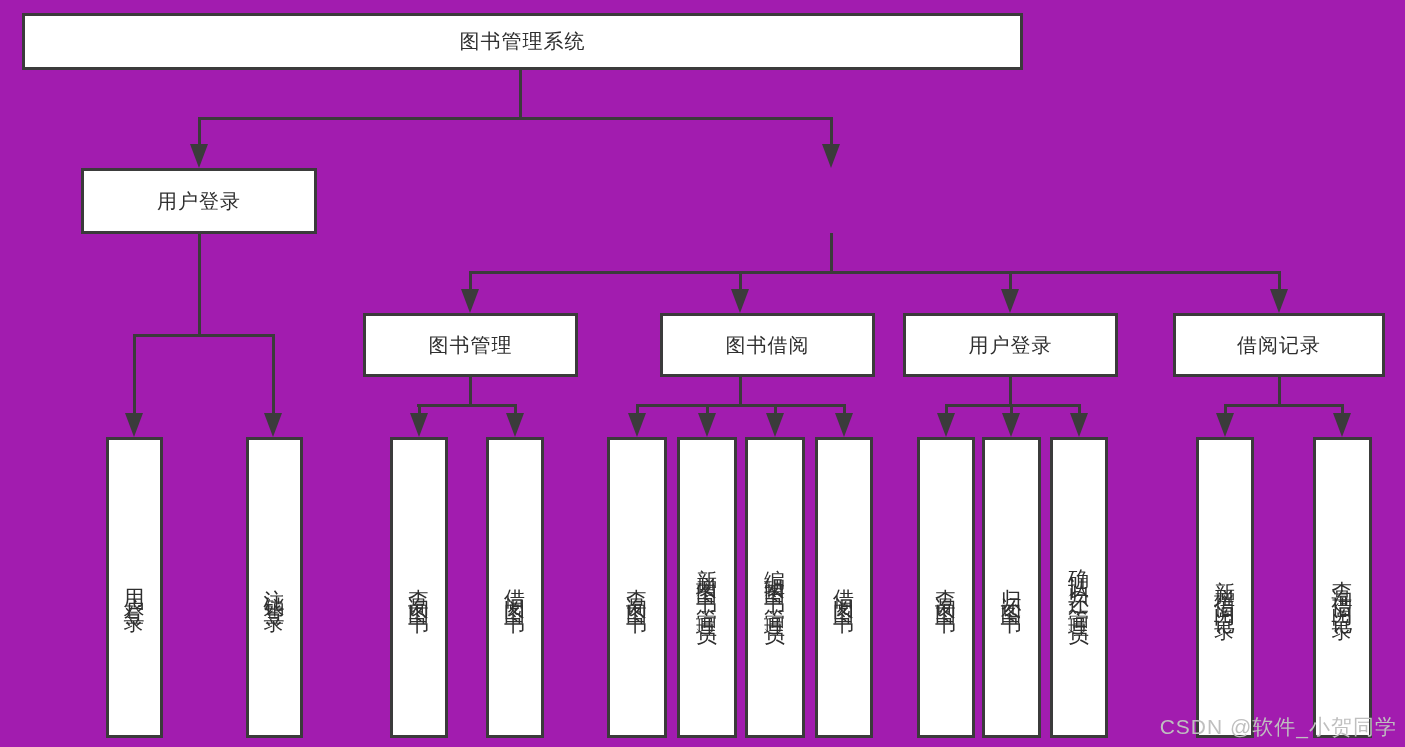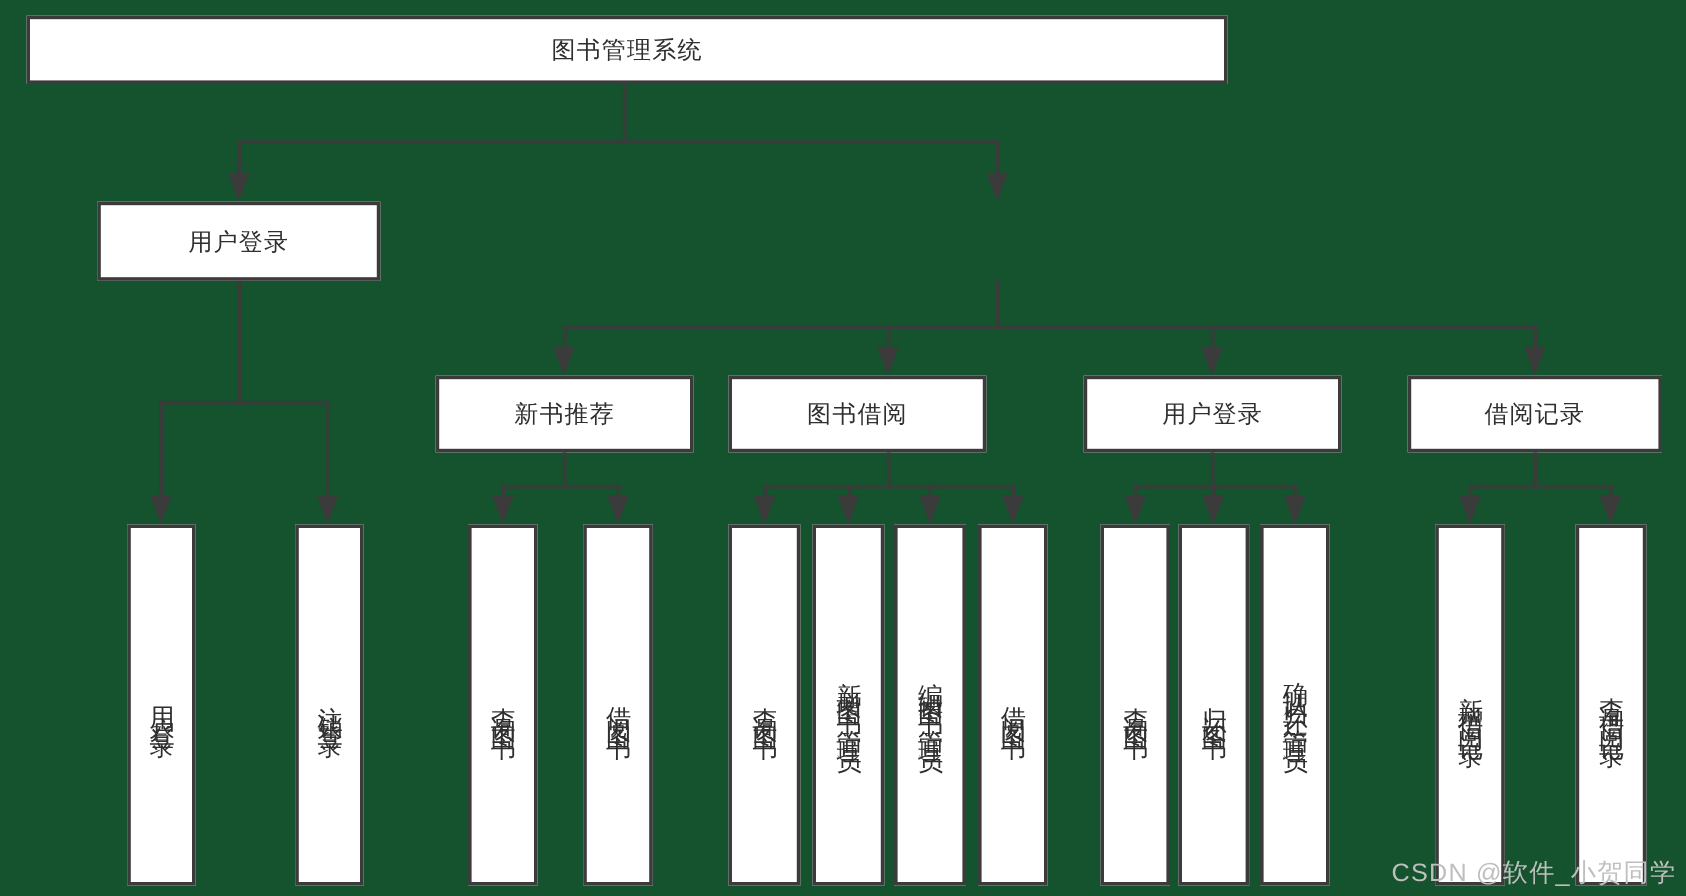--- a/index.html
+++ b/index.html
@@ -1,17 +1,17 @@
 <!DOCTYPE html>
 <html><head>
 <meta charset="utf-8">
 <style>
   html,body{margin:0;padding:0;background:#ffffff;}
   .canvas{
-    position:relative;width:1405px;height:747px;background:#14532d;overflow:hidden;
+    position:relative;width:1405px;height:747px;background:#a21caf;overflow:hidden;
     font-family:"Liberation Sans",sans-serif;color:#2f2f2f;
   }
   .box{
     position:absolute;background:#ffffff;border:3px solid #3b3b3b;box-sizing:border-box;
     display:flex;align-items:center;justify-content:center;
   }
   .hlabel{font-size:20px;letter-spacing:1px;white-space:nowrap;}
   .vlabel{
     writing-mode:vertical-rl;text-orientation:mixed;
     font-size:21px;line-height:1;letter-spacing:8px;white-space:nowrap;
@@ -68,23 +68,23 @@
   <div class="vline" style="left:469px;top:271px;height:22px;"></div>
   <div class="arrow" style="left:461px;top:289px;"></div>
   <div class="vline" style="left:739px;top:271px;height:22px;"></div>
   <div class="arrow" style="left:731px;top:289px;"></div>
   <div class="vline" style="left:1009px;top:271px;height:22px;"></div>
   <div class="arrow" style="left:1001px;top:289px;"></div>
   <div class="vline" style="left:1278px;top:271px;height:22px;"></div>
   <div class="arrow" style="left:1270px;top:289px;"></div>
 
   <div class="box" style="left:363px;top:313px;width:215px;height:64px;">
-    <span class="hlabel">新书推荐</span>
+    <span class="hlabel">图书管理</span>
   </div>
-  <div class="box" style="left:607px;top:313px;width:215px;height:64px;">
+  <div class="box" style="left:660px;top:313px;width:215px;height:64px;">
     <span class="hlabel">图书借阅</span>
   </div>
   <div class="box" style="left:903px;top:313px;width:215px;height:64px;">
     <span class="hlabel">用户登录</span>
   </div>
   <div class="box" style="left:1173px;top:313px;width:212px;height:64px;">
     <span class="hlabel">借阅记录</span>
   </div>
 
   <div class="vline" style="left:469px;top:377px;height:29px;"></div>

